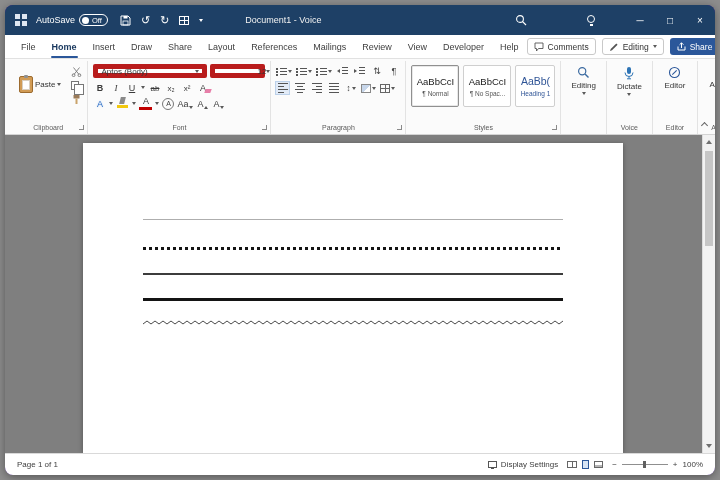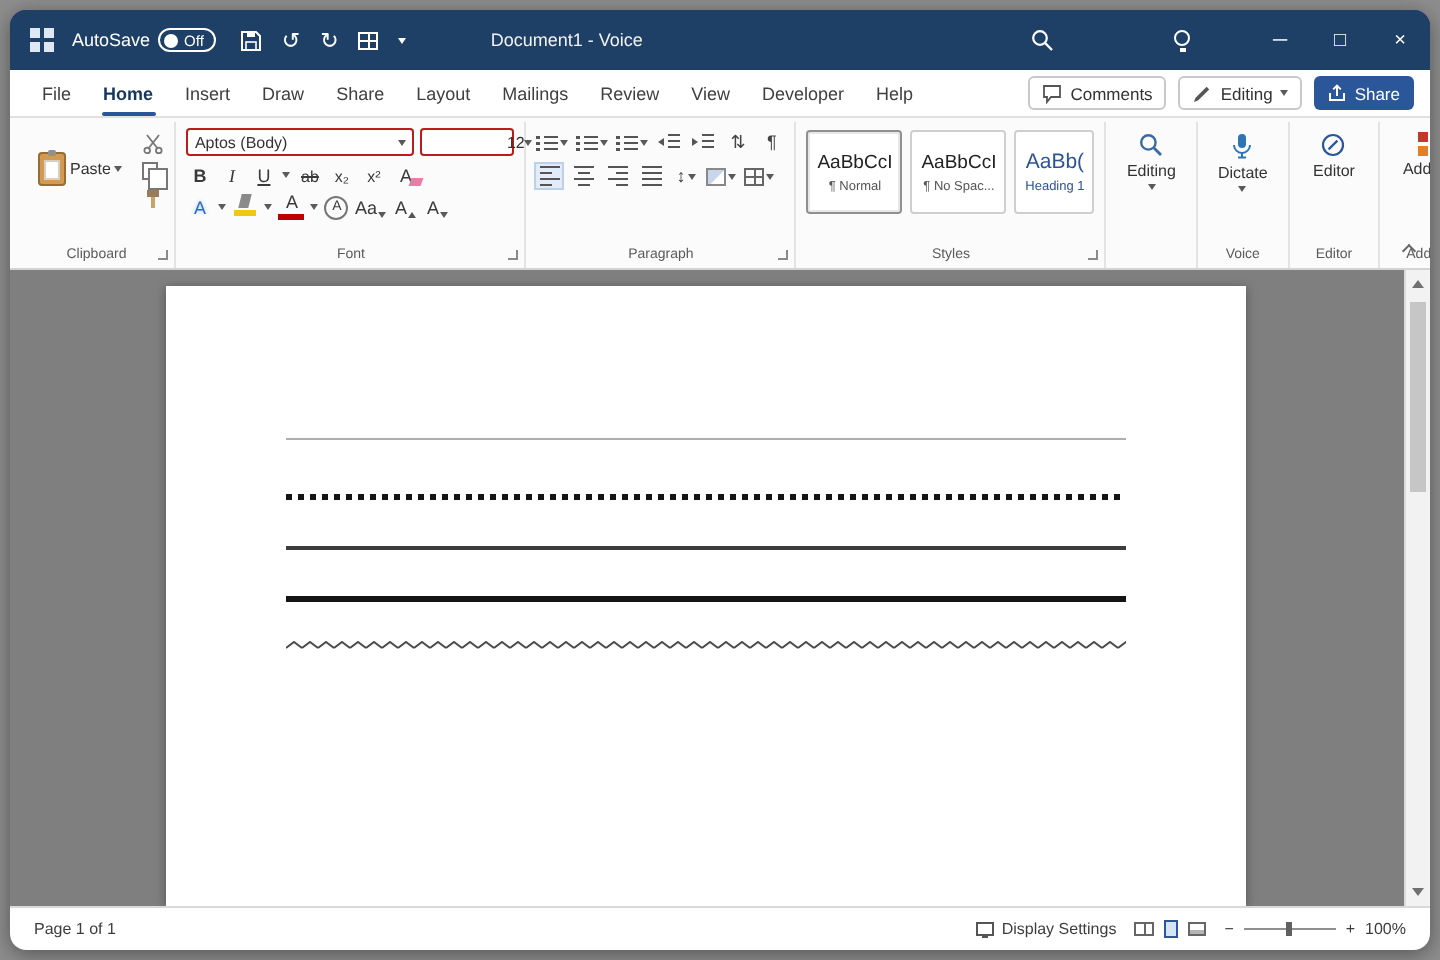--- a/index.html
+++ b/index.html
@@ -72,21 +72,21 @@
   .ic-clip::after { content:""; position:absolute; left:4px; top:-2px; width:4px; height:3px;
     background:#909090; border-radius:1px; }
   .mini-col { display:flex; flex-direction:column; gap:4px; padding-top:3px; }
   .mini-col > span { display:flex; align-items:center; }
   .ic-copy { width:8px; height:9px; border:1px solid #777; background:#fff; position:relative; }
   .ic-copy::before { content:""; position:absolute; left:2px; top:2px; width:8px; height:9px;
     border:1px solid #777; background:#fff; }
 
   
   .f-row1 { display:flex; gap:3px; margin:1px 0 3px; }
-  .combo { border:1px solid #b91c1c; border-radius:2px; background:#fff; height:14px;
+  .combo { border:5px solid #b91c1c; border-radius:2px; background:#fff; height:14px;
     display:flex; align-items:center; justify-content:space-between; padding:0 3px;
     font-size:8px; color:#333; }
   .combo.family { width:114px; }
   .combo.size { width:30px;padding-left:42px; }
   .f-row { display:flex; align-items:center; gap:3px; margin-bottom:3px; }
   .fbtn { min-width:13px; height:13px; display:flex; align-items:flex-end; justify-content:center;
     font-size:9px; color:#3a3a3a; gap:1px; padding-bottom:1px; }
   .fb-bold { font-weight:bold; }
   .fb-italic { font-style:italic; font-family:"Liberation Serif",serif; }
   .fb-under { text-decoration:underline; }
@@ -252,20 +252,21 @@
       <span class="wc">×</span>
     </div>
 
     <div class="tabsrow">
       <span class="tab">File</span>
       <span class="tab active">Home</span>
       <span class="tab">Insert</span>
       <span class="tab">Draw</span>
       <span class="tab">Share</span>
       <span class="tab">Layout</span>
+      <span class="tab">References</span>
       <span class="tab">Mailings</span>
       <span class="tab">Review</span>
       <span class="tab">View</span>
       <span class="tab">Developer</span>
       <span class="tab">Help</span>
       <div class="tabs-right">
         <span class="btn-outline">
           <svg width="10" height="10" viewBox="0 0 10 10">
               <path d="M1 1 h8 v5.5 h-4.5 L2.5 9 v-2.5 H1 z" fill="none" stroke="#555" stroke-width="0.9"></path>
             </svg>

